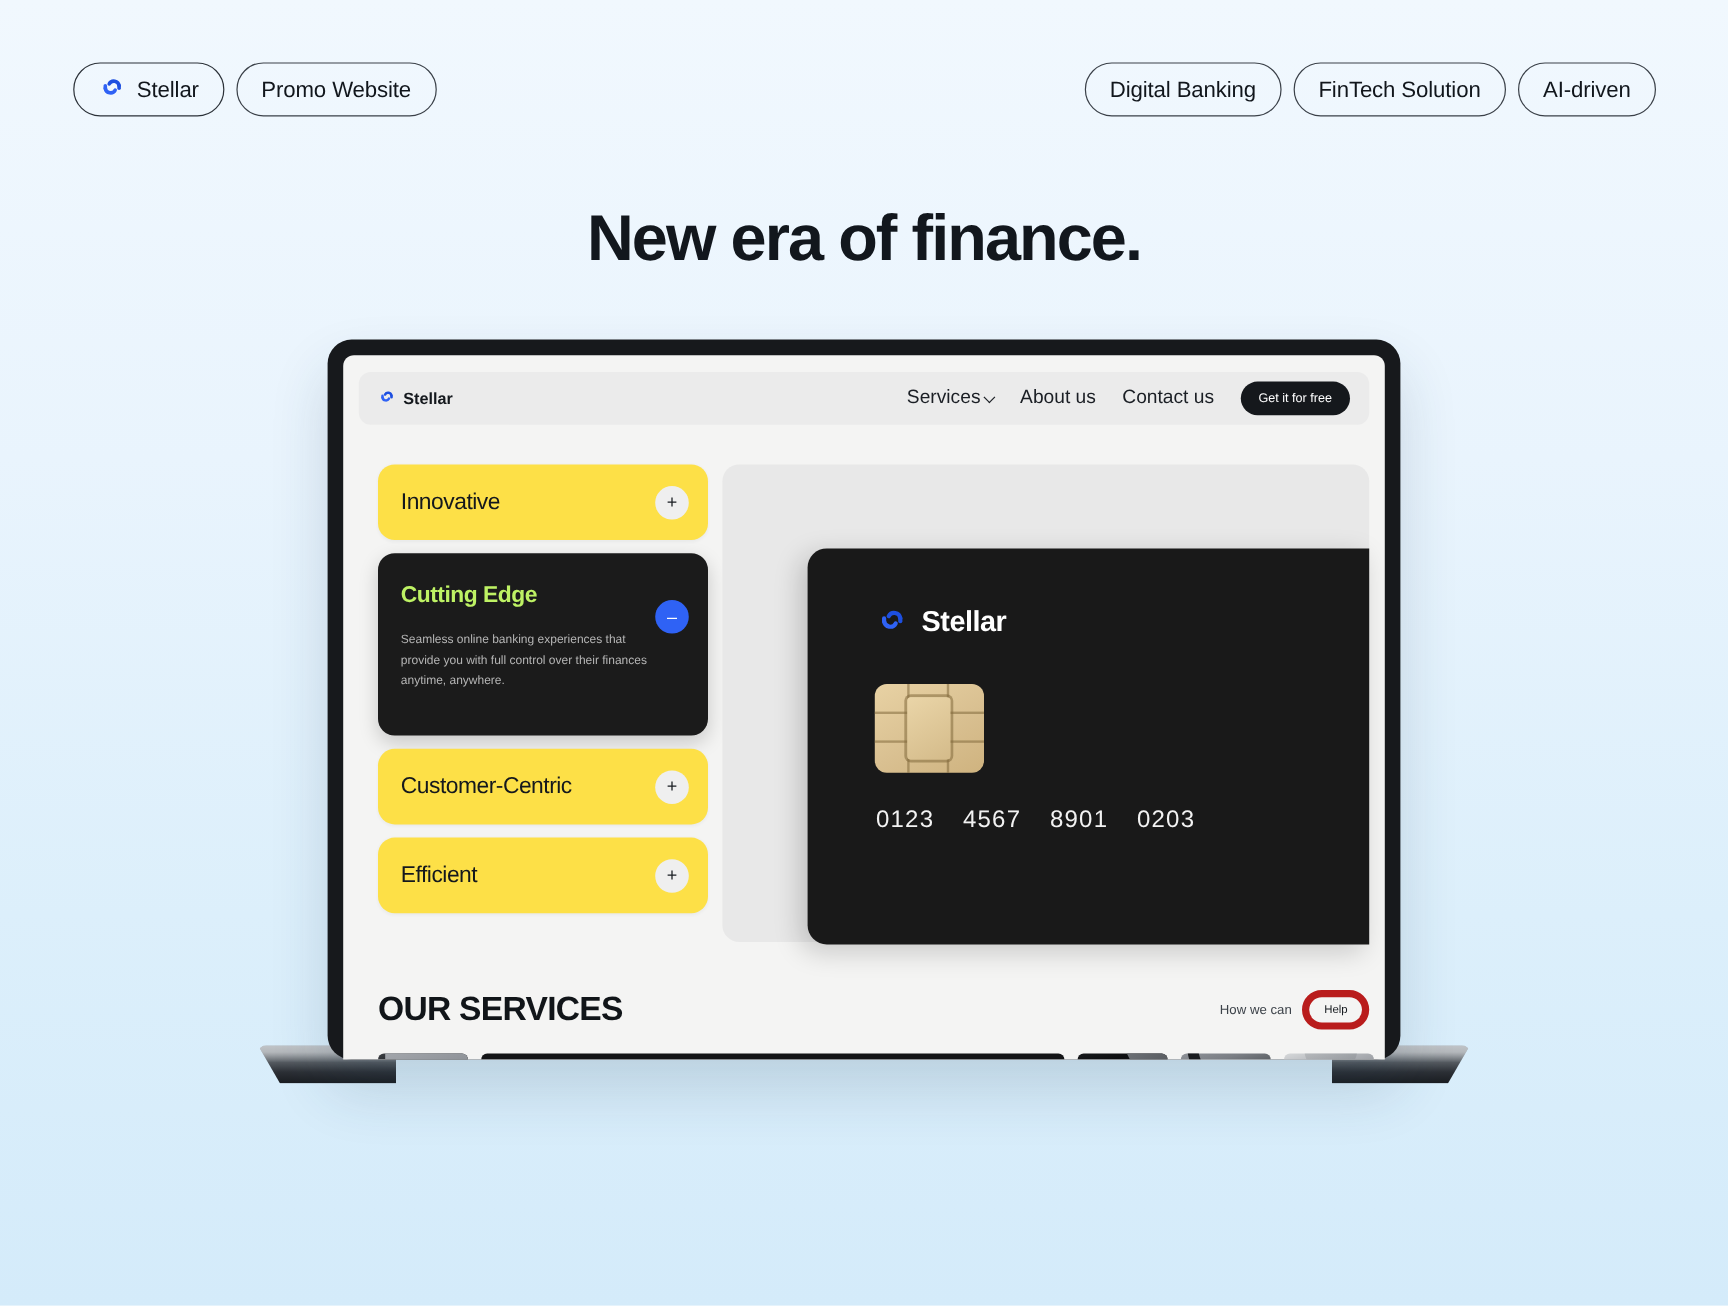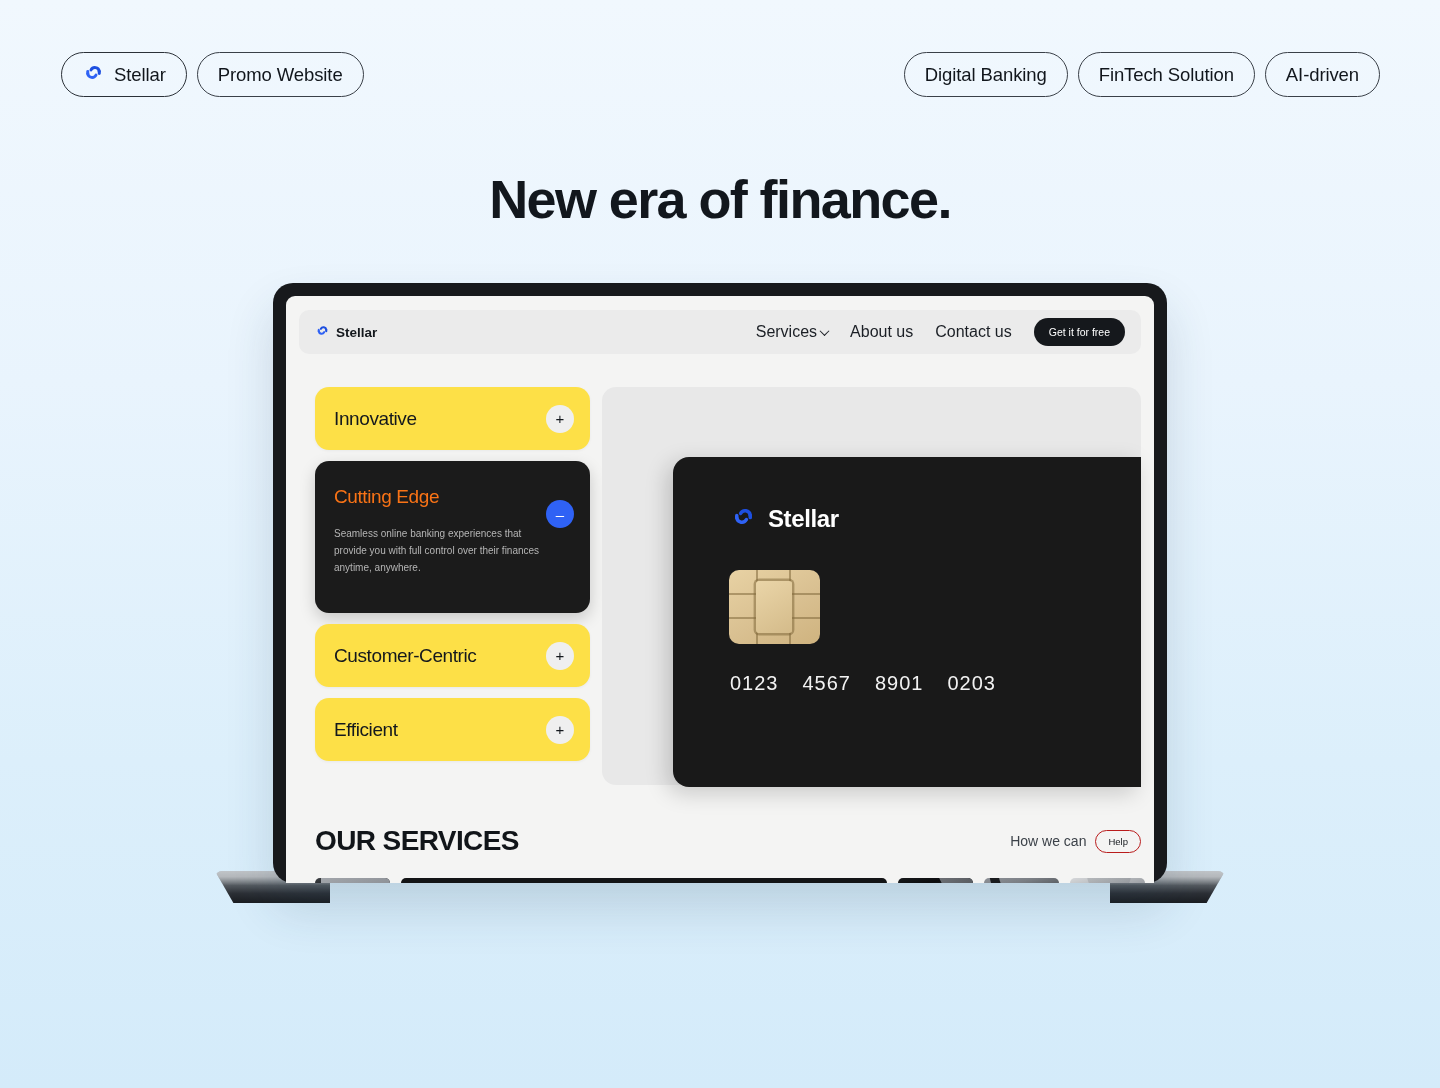--- a/index.html
+++ b/index.html
@@ -92,21 +92,21 @@
     background: #fde047; border-radius: 14px; margin-bottom: 11px;
     padding: 0 19px; position: relative;
     box-shadow: 0 1px 3px rgba(25,40,60,.05);
   }
   .acc-item.closed { height: 63px; display: flex; align-items: center; }
   .acc-item.open {
     background: #1b1b1b; height: 152px; padding-top: 25px;
     box-shadow: 0 6px 16px rgba(0,0,0,.18);
   }
   .acc-title { font-size: 19px; font-weight: 500; letter-spacing: -0.4px; color: #14181d; }
-  .acc-item.open .acc-title { color: #f97316; font-weight: 400; }
+  .acc-item.open .acc-title { color: #bef264; font-weight: 700; }
   .acc-desc { margin-top: 17px; font-size: 10px; line-height: 1.72; color: #b5b5b5; width: 91%; }
   .acc-toggle {
     position: absolute; right: 16px; top: 50%; transform: translateY(-50%);
     width: 28px; height: 28px; border-radius: 50%;
     background: #efefef; color: #14181d;
     display: flex; align-items: center; justify-content: center;
     font-size: 15px; line-height: 1; border: none;
   }
   .acc-item.open .acc-toggle { background: #2f62f5; color: #fff; top: 39px; transform: none; }
 
@@ -144,23 +144,23 @@
     display: flex; gap: 24px; font-weight: 400;
   }
 
   
   .services-head {
     position: absolute; left: 29px; right: 13px; top: 529px;
     display: flex; 
   }
   .services-title { font-size: 28px; font-weight: 800; letter-spacing: -0.6px; color: #111519; }
   .services-aside { margin-left: auto; display: flex; align-items: center; gap: 9px; }
-  .services-aside .cap { font-size: 14px; color: #3c4249; }
+  .services-aside .cap { font-size: 11px; color: #3c4249; }
   .help-pill {
-    border: 1px solid #b91c1c; border-radius: 999px;
+    border: 6px solid #b91c1c; border-radius: 999px;
     padding: 5px 12px; font-size: 9.5px; color: #14181d; background: transparent;
   }
 
   
   .cards-strip {
     position: absolute; left: 29px; right: 13px; top: 582px; bottom: 0;
     display: flex; gap: 11px;
   }
   .svc {
     position: relative; border-radius: 13px 13px 0 0; overflow: hidden; flex: 0 0 auto;

